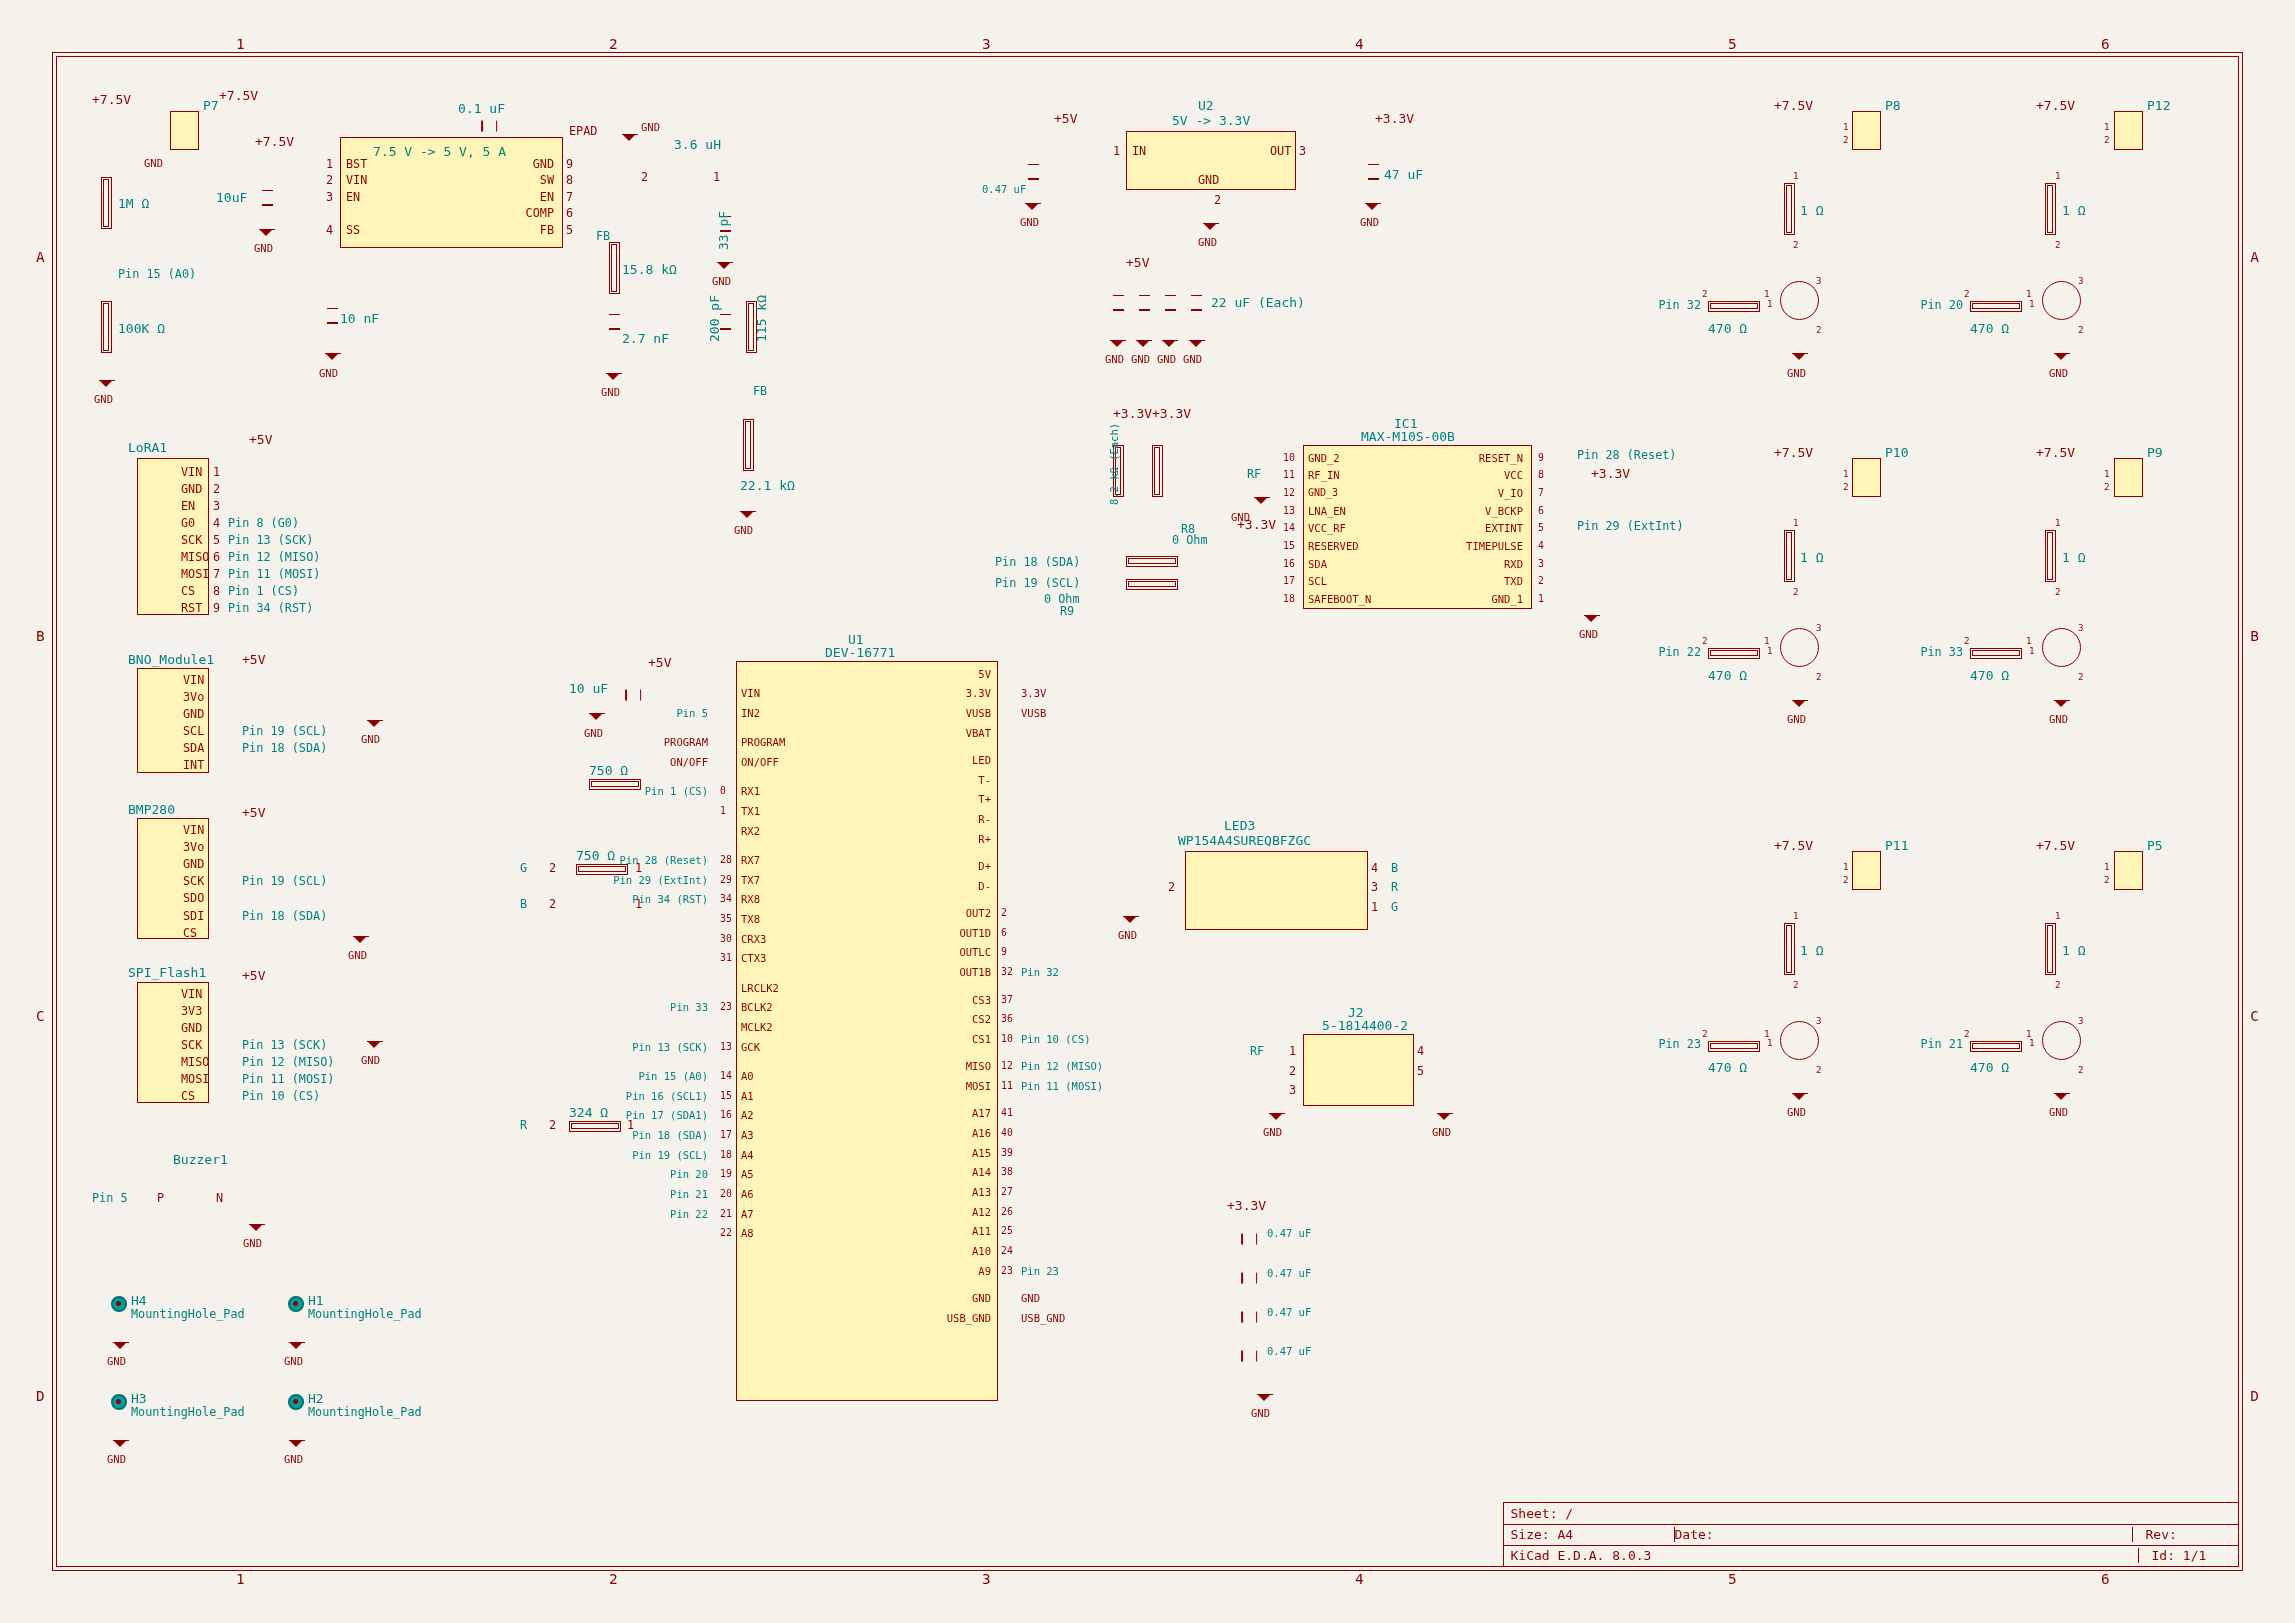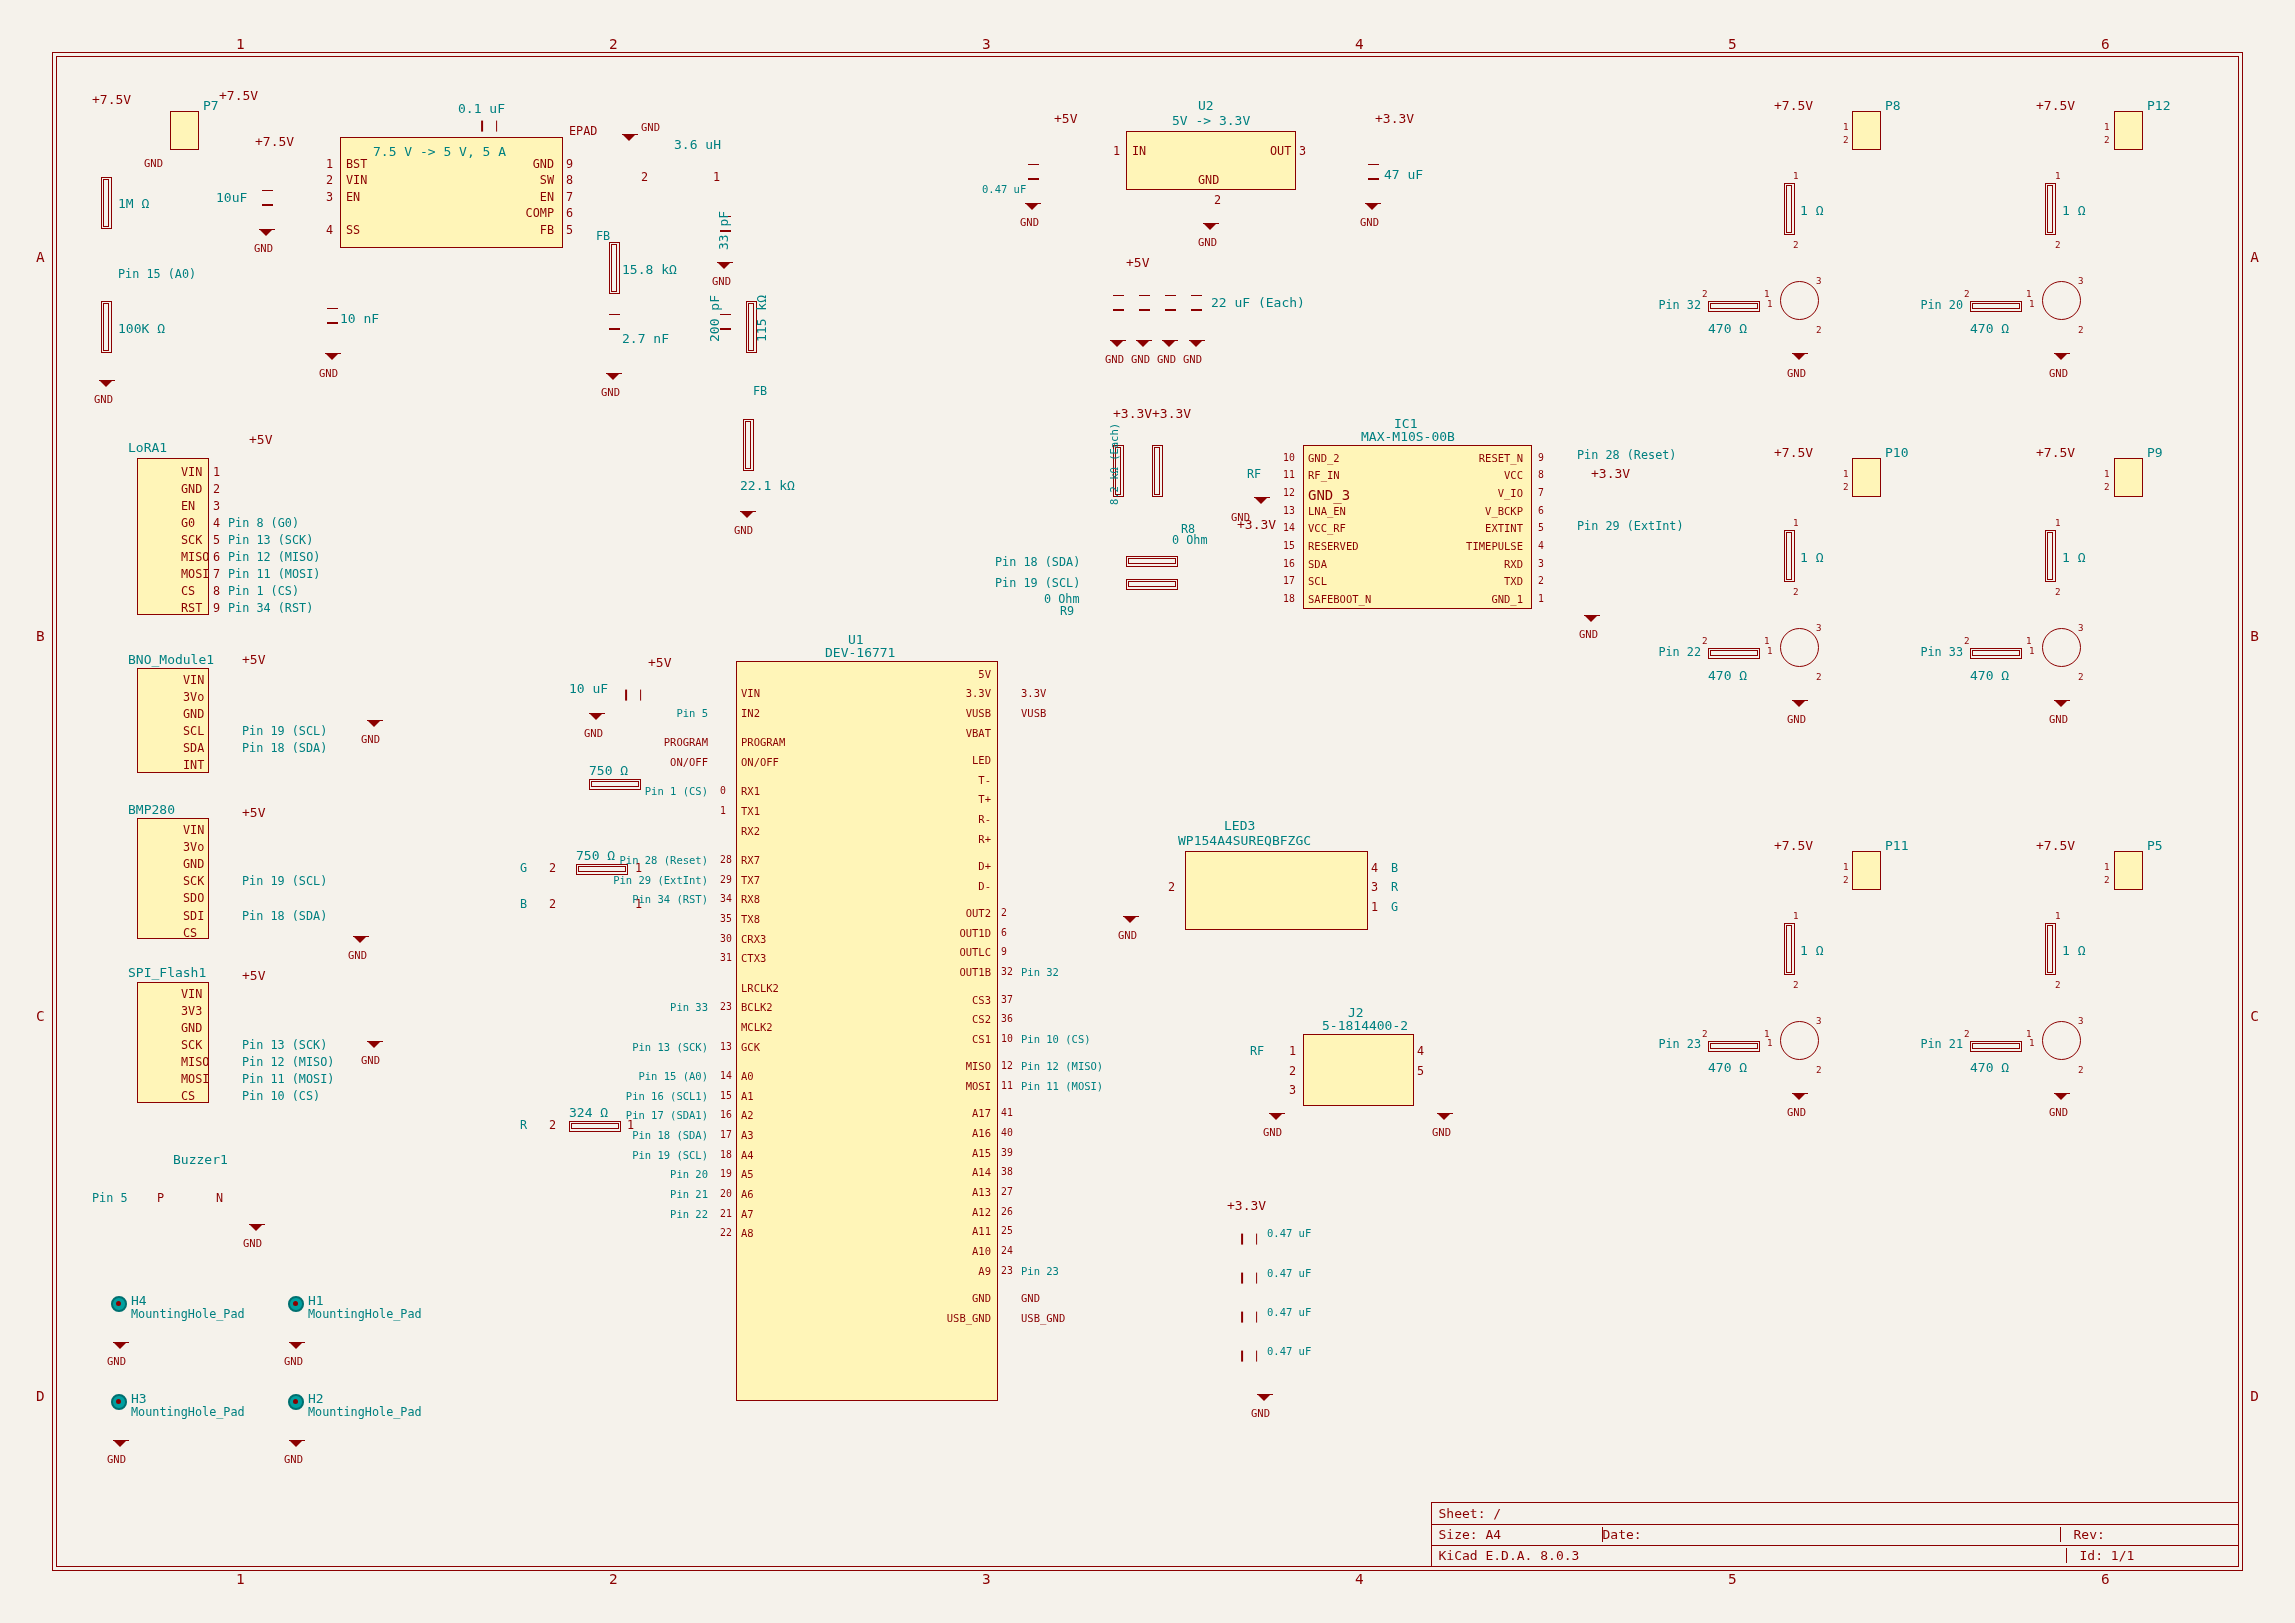--- a/index.html
+++ b/index.html
@@ -11,21 +11,21 @@
 .ic{position:absolute;background:#fff5b8;border:1.3px solid #8b0000}
 .ic-label{position:absolute;color:#008080;font-size:13px;white-space:nowrap}
 .pin-label{position:absolute;color:#8b0000;font-size:11.8px;white-space:nowrap}
 .net-label{position:absolute;color:#008080;font-size:11.8px;white-space:nowrap}
 .val{position:absolute;color:#008080;font-size:13px;white-space:nowrap}
 .power{position:absolute;color:#8b0000;font-size:13px;white-space:nowrap}
 .gnd{position:absolute;width:15.7px;height:9.2px}
 .gnd::before{content:'';position:absolute;top:0;left:0;width:15.7px;height:1.3px;background:#8b0000}
 .gnd::after{content:'';position:absolute;top:0;left:7.9px;width:0;height:0;border-left:7.9px solid transparent;border-right:7.9px solid transparent;border-top:7.9px solid #8b0000;margin-left:-7.9px}
 .gnd-txt{position:absolute;color:#8b0000;font-size:10.5px}
-.title-block{position:absolute;right:56px;bottom:56px;border:0.7px solid #8b0000;width:808px}
+.title-block{position:absolute;right:56px;bottom:56px;border:0.7px solid #8b0000;width:736px}
 .title-row{border-bottom:0.7px solid #8b0000;padding:2.6px 6.5px;color:#8b0000;font-size:13px;display:flex}
 .title-cell{border-right:0.7px solid #8b0000;padding:0 13px 0 0;display:inline-block}
 .conn{position:absolute;background:#fff5b8;border:1.3px solid #8b0000;width:29px;height:39px}
 .res{position:absolute;border:1.3px solid #8b0000;width:52px;height:10.5px}
 .res::after{content:'';position:absolute;inset:1.3px;border:0.7px solid #8b0000}
 .res-v{width:10.5px;height:52px}
 .cap{position:absolute;width:10.5px;height:15.7px}
 .cap::before{content:'';position:absolute;top:0;left:0;width:10.5px;height:1.3px;background:#8b0000}
 .cap::after{content:'';position:absolute;bottom:0;left:0;width:10.5px;height:1.3px;background:#8b0000}
 .mosfet{position:absolute;width:39px;height:39px;border:1.3px solid #8b0000;border-radius:50%}
@@ -449,21 +449,21 @@
 <div class="val" style="top:604px;left:1060px;font-size:11.8px">R9</div>
 
 <div class="ic" style="top:445px;left:1303px;width:229px;height:164px"></div>
 <div class="ic-label" style="top:416px;left:1394px">IC1</div>
 <div class="val" style="top:429px;left:1361px">MAX-M10S-00B</div>
 <div id="ic1-left">
     <div class="pin-label" style="top:452px;left:1308px;font-size:10.5px">GND_2</div>
     <div class="pin-label" style="top:452px;left:1283px;font-size:9.8px">10</div>
     <div class="pin-label" style="top:469px;left:1308px;font-size:10.5px">RF_IN</div>
     <div class="pin-label" style="top:469px;left:1283px;font-size:9.8px">11</div>
-    <div class="pin-label" style="top:487px;left:1308px;font-size:14px">GND_3</div>
+    <div class="pin-label" style="top:487px;left:1308px;font-size:10px">GND_3</div>
     <div class="pin-label" style="top:487px;left:1283px;font-size:9.8px">12</div>
     <div class="pin-label" style="top:505px;left:1308px;font-size:10.5px">LNA_EN</div>
     <div class="pin-label" style="top:505px;left:1283px;font-size:9.8px">13</div>
     <div class="pin-label" style="top:522px;left:1308px;font-size:10.5px">VCC_RF</div>
     <div class="pin-label" style="top:522px;left:1283px;font-size:9.8px">14</div>
     <div class="pin-label" style="top:540px;left:1308px;font-size:10.5px">RESERVED</div>
     <div class="pin-label" style="top:540px;left:1283px;font-size:9.8px">15</div>
     <div class="pin-label" style="top:558px;left:1308px;font-size:10.5px">SDA</div>
     <div class="pin-label" style="top:558px;left:1283px;font-size:9.8px">16</div>
     <div class="pin-label" style="top:575px;left:1308px;font-size:10.5px">SCL</div>

